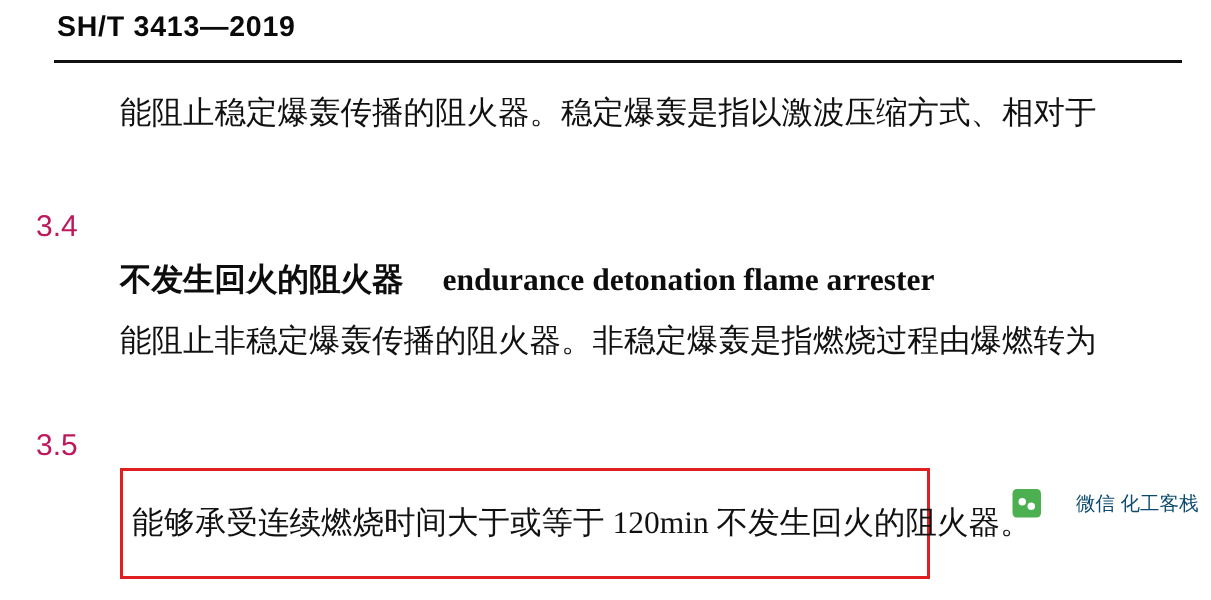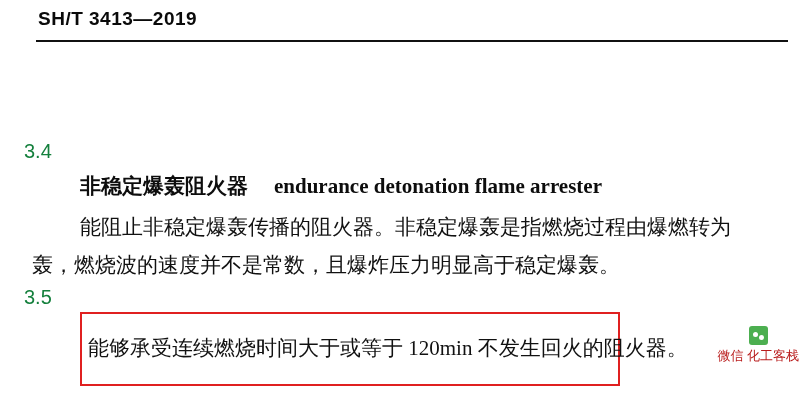--- a/index.html
+++ b/index.html
@@ -53,21 +53,21 @@
     line-height: 35px;
     color: #111111;
     white-space: nowrap;
   }
 
   .clause-num {
     position: absolute;
     left: 24px;
     font-family: "Liberation Sans", sans-serif;
     font-size: 20px;
-    color: #15803d;
+    color: #be185d;
   }
 
   .term-line {
     position: absolute;
     font-size: 21px;
     white-space: nowrap;
     color: #0d0d0d;
   }
   .term-cn {
     font-family: "Liberation Serif", serif;
@@ -94,26 +94,25 @@
     background: transparent;
   }
 
   
   .wm {
     position: absolute;
     right: 8px;
     top: 326px;
     display: flex;
     align-items: center;
-    gap: 2px;
-    color: #b91c1c;
+    gap: 23px;
+    color: #0c4a6e;
     font-family: "Liberation Sans", sans-serif;
     font-size: 13px;
     white-space: nowrap;
-    flex-direction: column;
   }
   .wm-logo {
     width: 19px;
     height: 19px;
     border-radius: 3px;
     background: #4caf50;
     position: relative;
     flex: none;
   }
   .wm-logo::before {
@@ -139,29 +138,29 @@
 </style>
 </head>
 <body>
 
 <div class="page">
 
   <div class="std-header">SH/T 3413—2019</div>
 
   <div class="rule-top"></div>
 
+  <div class="para" style="left:80px; top:58px;">能阻止稳定爆轰传播的阻火器。稳定爆轰是指以激波压缩方式、相对于</div>
 
   <div class="clause-num" style="top:140px;">3.4</div>
 
   <div class="term-line" style="left:80px; top:172px;">
-    <span class="term-cn">非稳定爆轰阻火器</span><span class="gap"></span><span class="term-en">endurance detonation flame arrester</span>
+    <span class="term-cn">不发生回火的阻火器</span><span class="gap"></span><span class="term-en">endurance detonation flame arrester</span>
   </div>
 
   <div class="para" style="left:80px; top:210px;text-align:right;">能阻止非稳定爆轰传播的阻火器。非稳定爆轰是指燃烧过程由爆燃转为</div>
-  <div class="para" style="left:32px; top:248px;">轰，燃烧波的速度并不是常数，且爆炸压力明显高于稳定爆轰。</div>
 
   <div class="clause-num" style="top:286px;">3.5</div>
 
   <div class="hl-box"></div>
 
 
   <div class="para" style="left:88px; top:331px;">能够承受连续燃烧时间大于或等于 120min 不发生回火的阻火器。</div>
 
   <div class="wm">
     <span class="wm-logo"></span>

